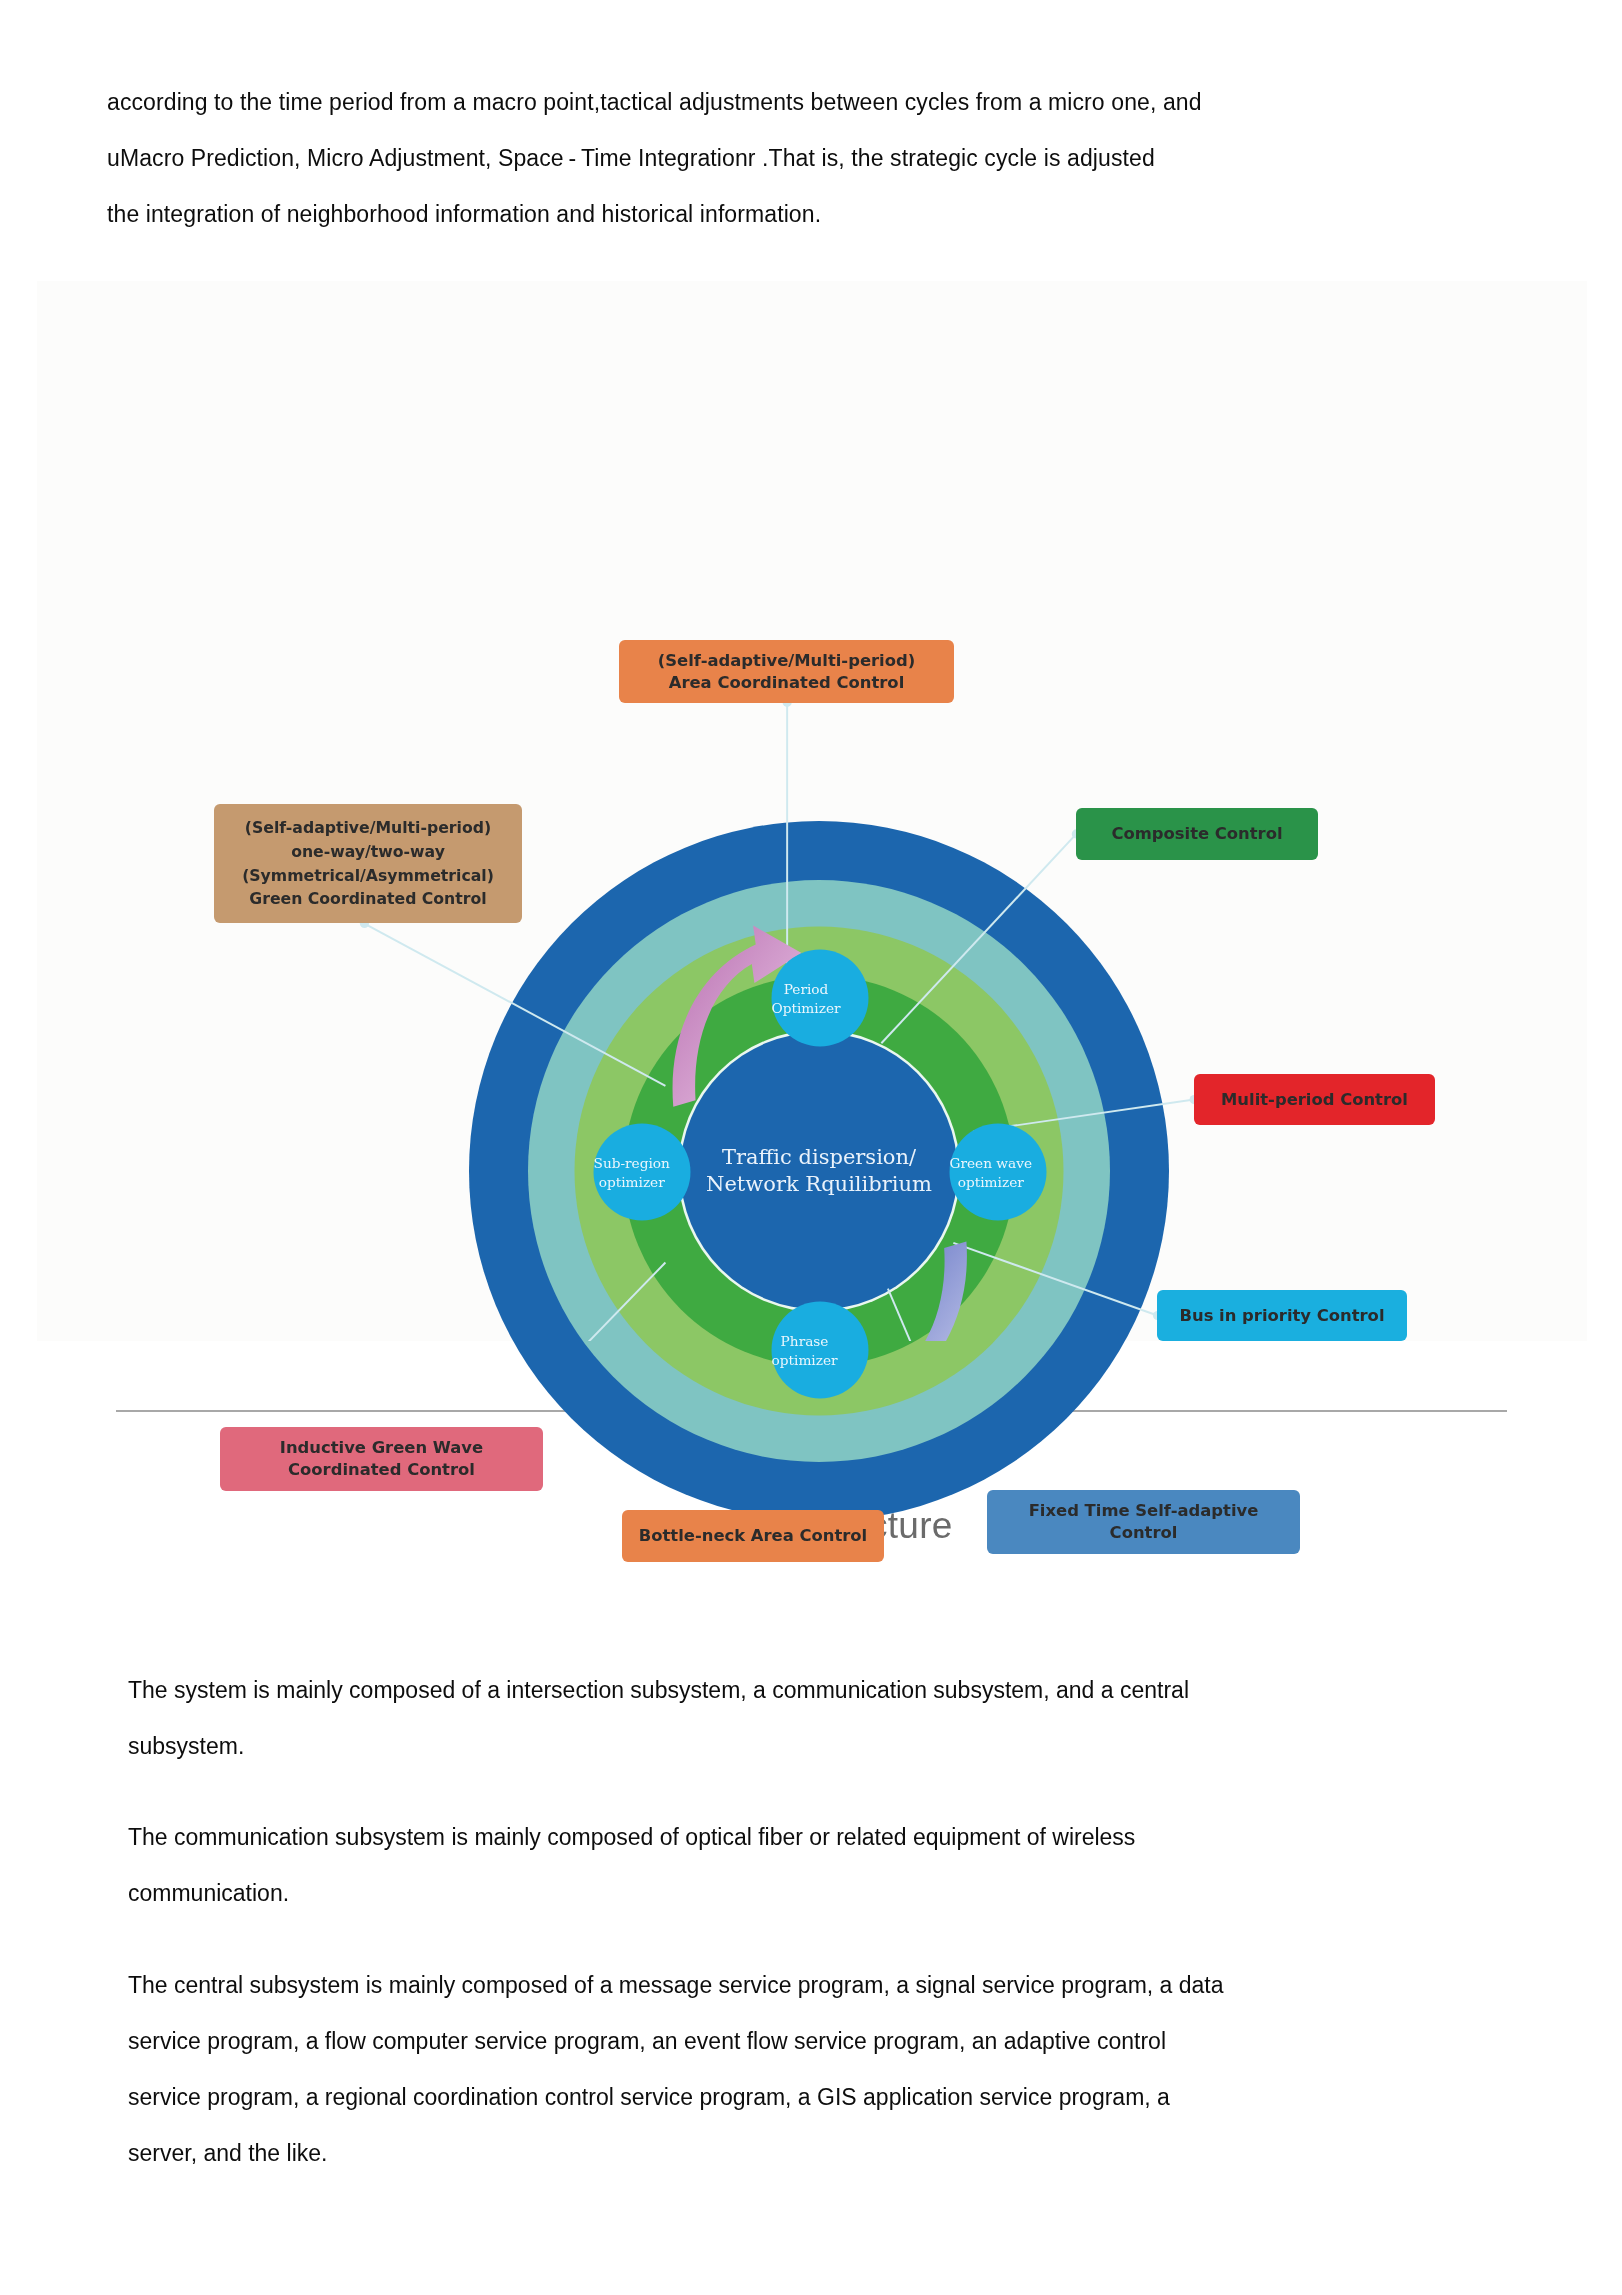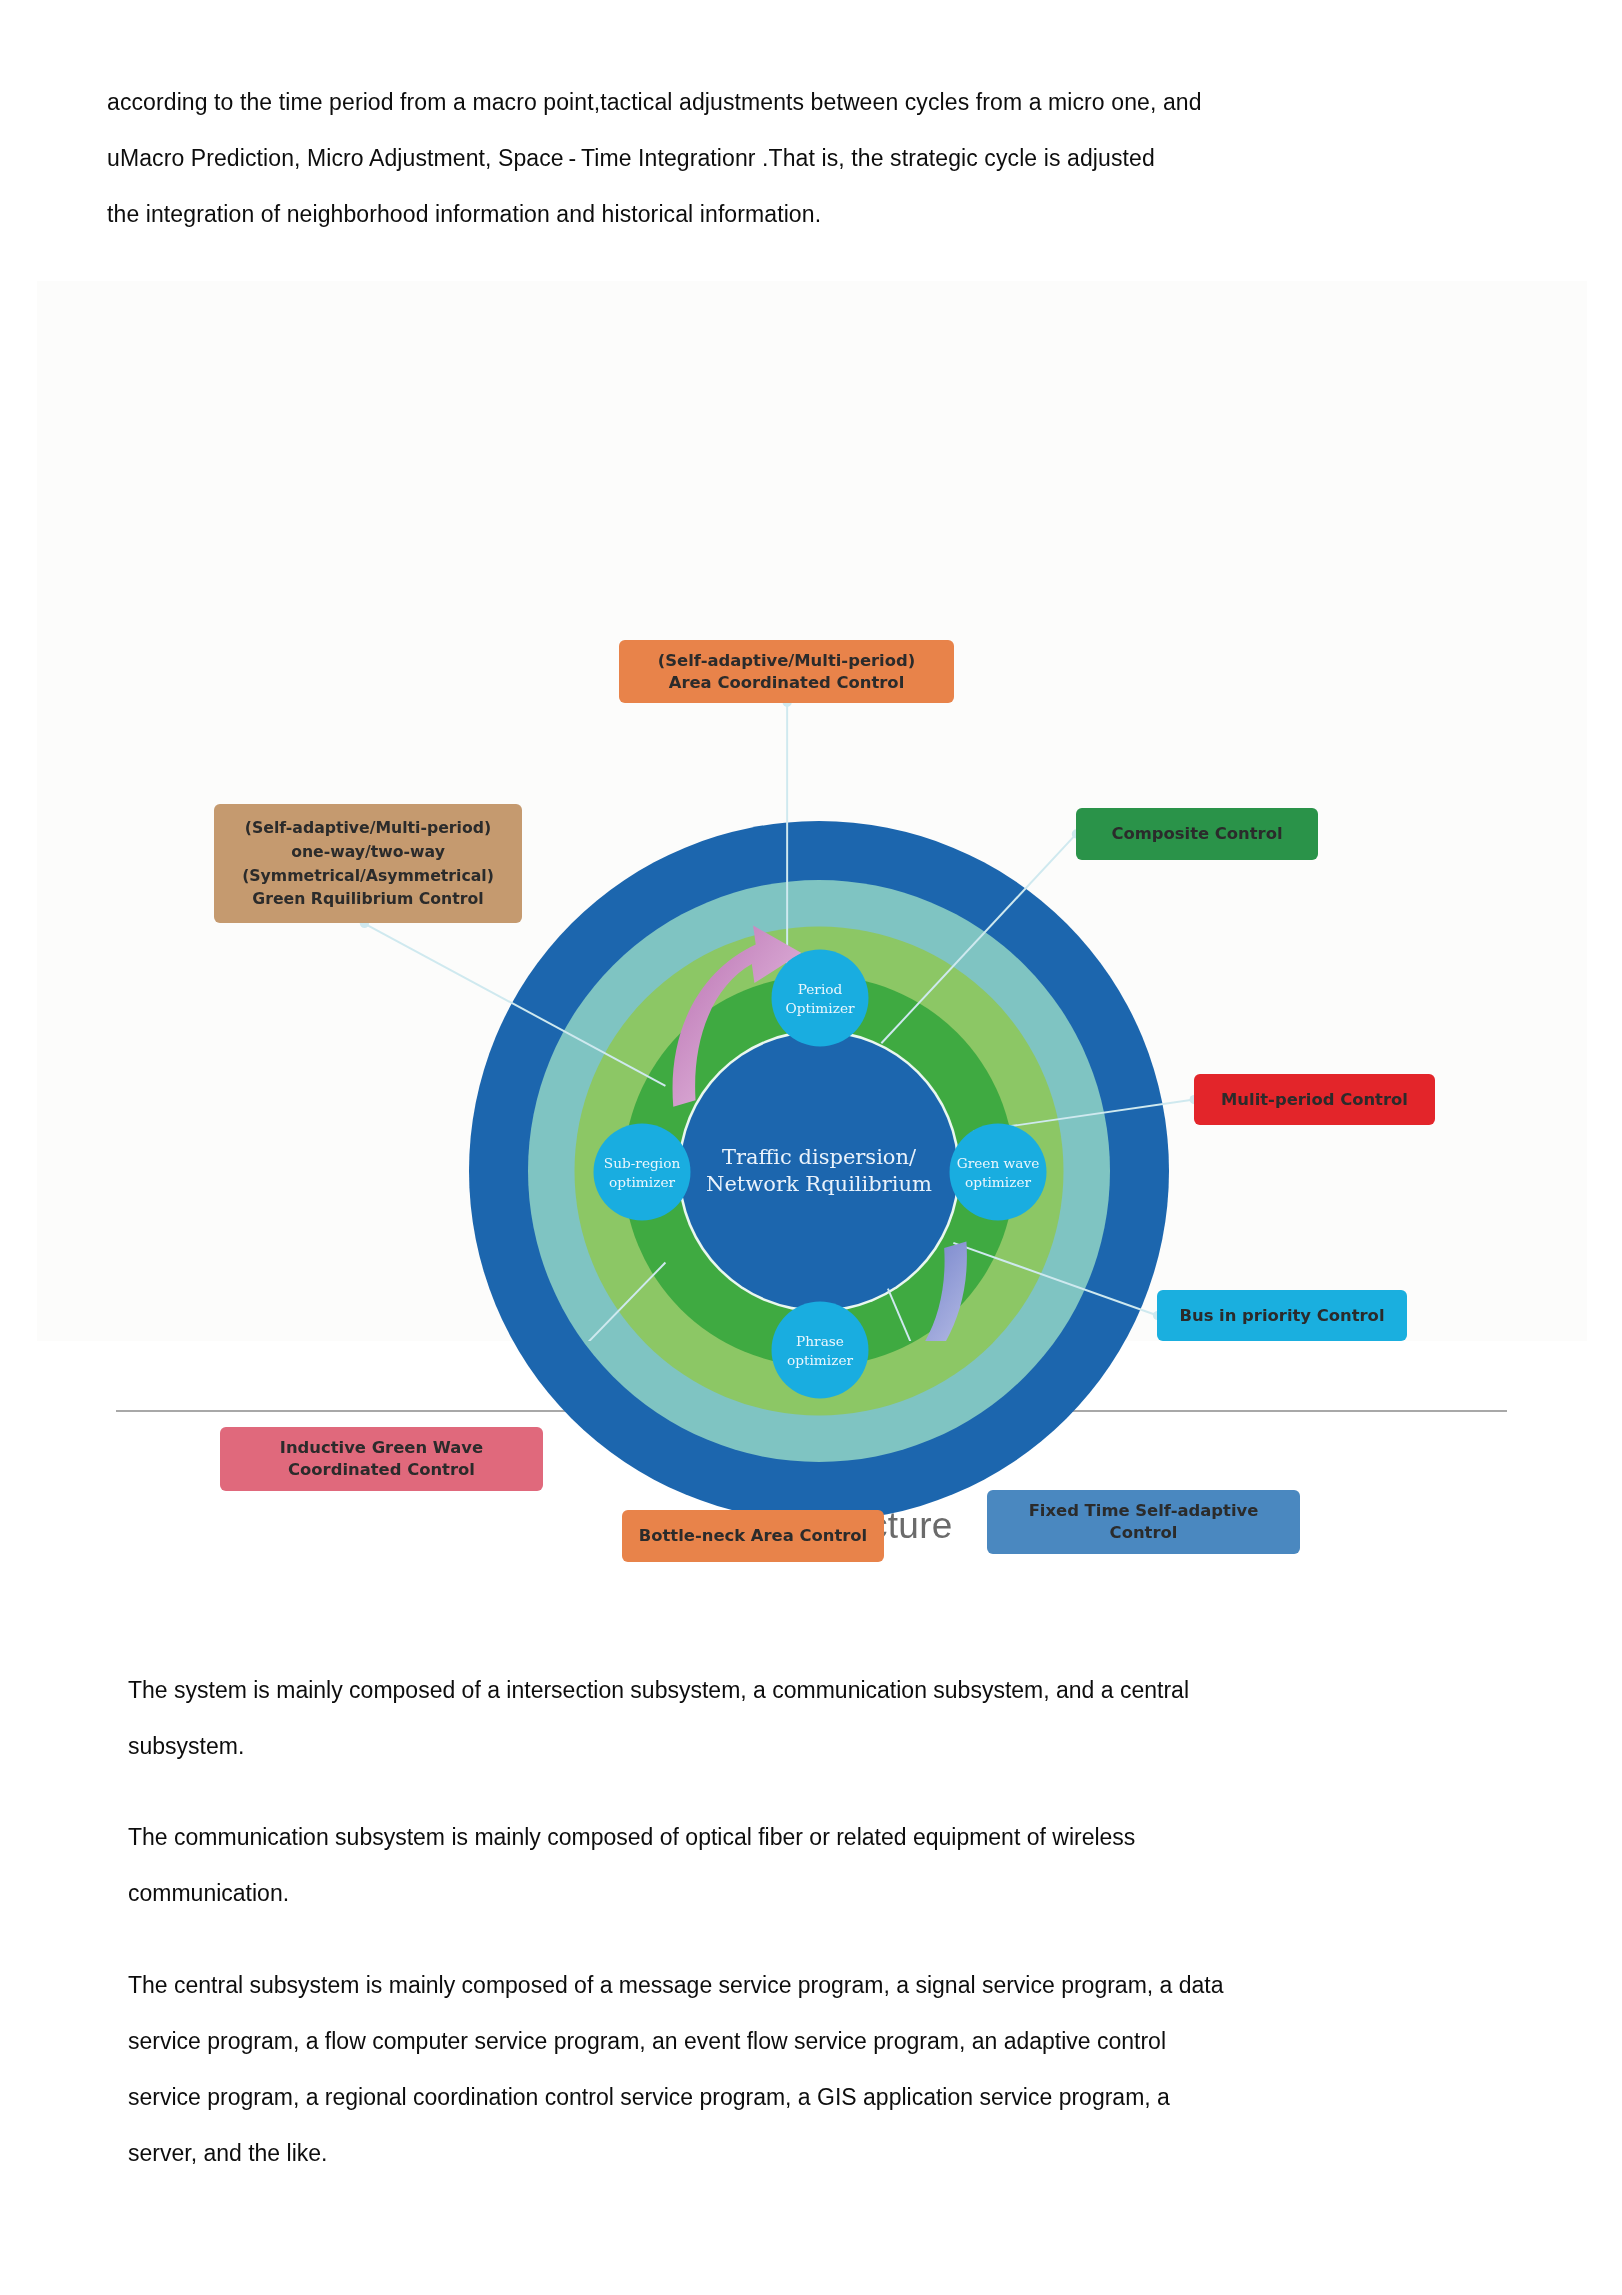--- a/index.html
+++ b/index.html
@@ -111,21 +111,21 @@
   }
 
   .node {
     position: absolute;
     width: 97px;
     height: 97px;
     border-radius: 50%;
     background: #19ade0;
     display: flex;
     align-items: center;
-    justify-content: center;
+    justify-content: flex-start;
     text-align: center;
     color: #eaf6fd;
     font-family: "DejaVu Serif", serif;
     font-size: 13.7px;
     line-height: 19px;
     transform: translate(-50%, -50%);
     z-index: 5;
   }
   .node-period   { left: 783px; top: 717px; }
   .node-subreg   { left: 605px;  top: 891px; }
@@ -268,21 +268,21 @@
         <div>(Self-adaptive/Multi-period)</div>
         <div>Area Coordinated Control</div>
       </div>
     </div>
 
     <div class="lbl lbl-green-coord">
       <div>
         <div>(Self-adaptive/Multi-period)</div>
         <div>one-way/two-way</div>
         <div>(Symmetrical/Asymmetrical)</div>
-        <div>Green Rquilibrium Control</div>
+        <div>Green Coordinated Control</div>
       </div>
     </div>
 
     <div class="lbl lbl-composite">
       <div>Composite Control</div>
     </div>
 
     <div class="lbl lbl-multi">
       <div>Mulit-period Control</div>
     </div>

